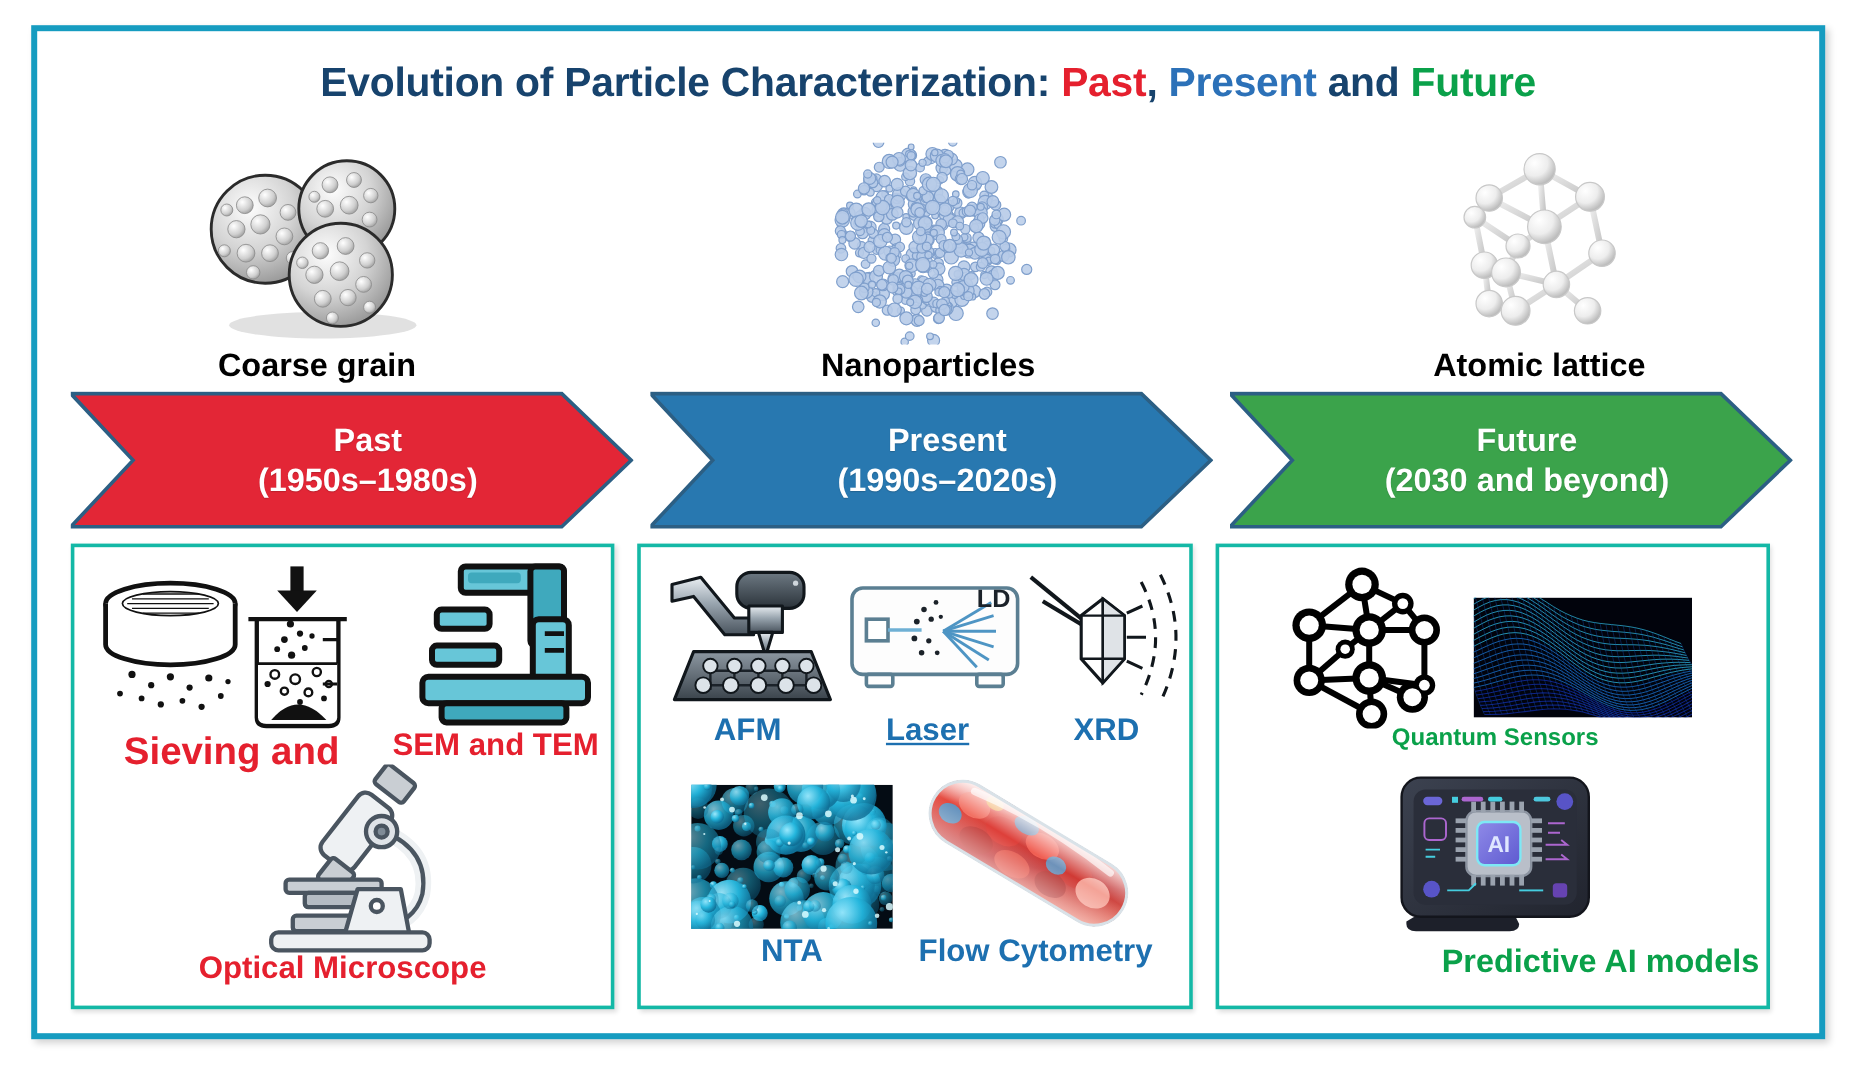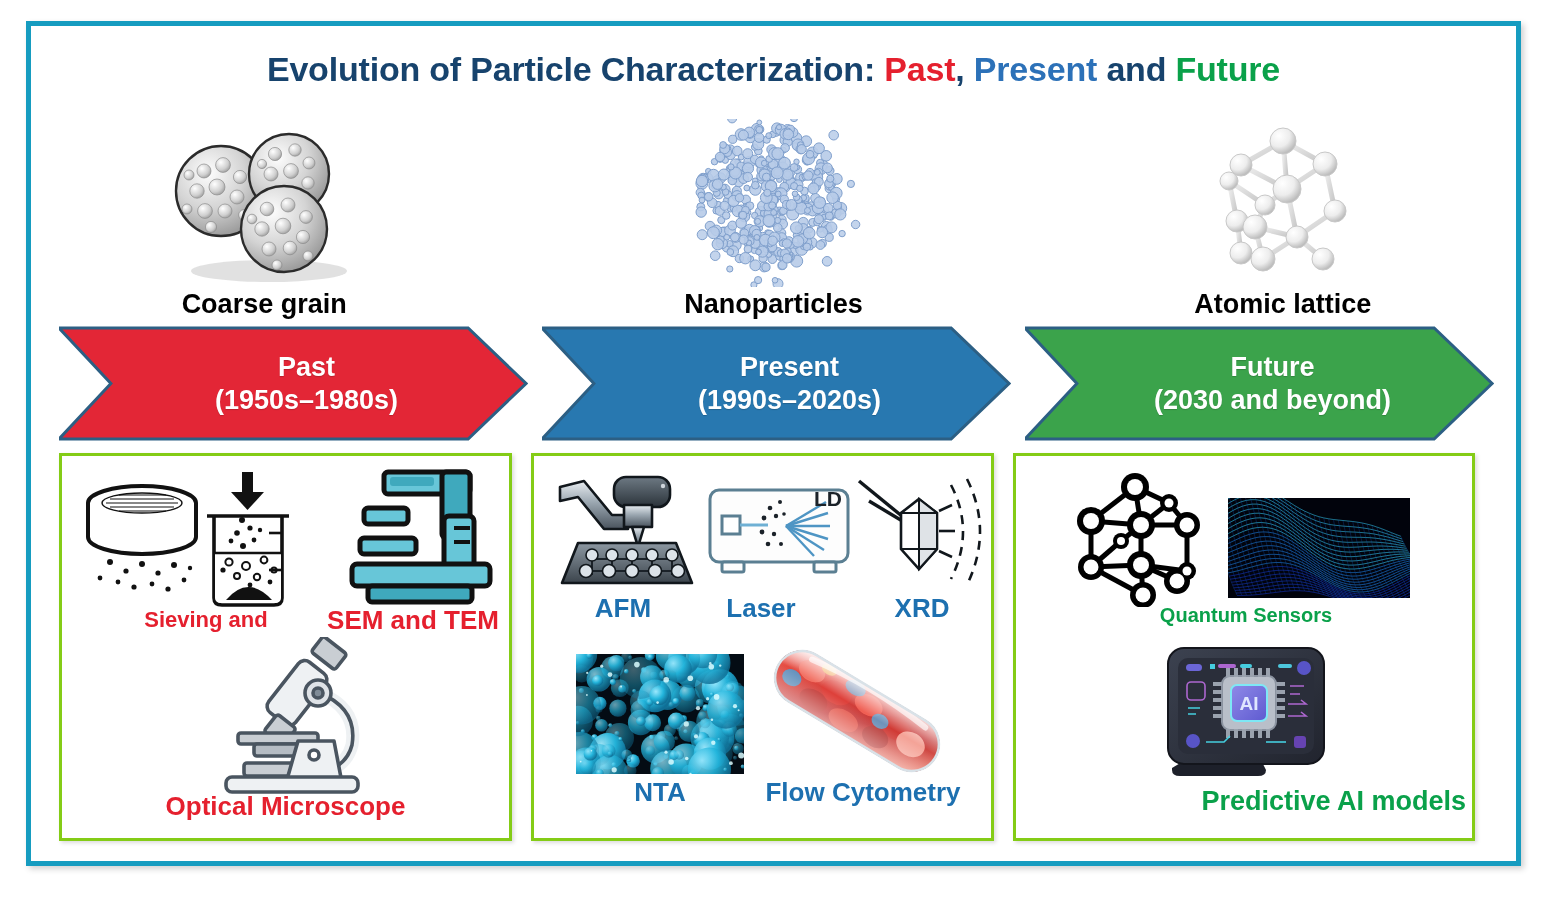--- a/index.html
+++ b/index.html
@@ -91,21 +91,21 @@
   
   .panels {
     position: absolute;
     left: 28px; top: 427px;
     width: 1435px; height: 388px;
     display: flex;
     gap: 19px;
   }
   .panel {
     position: relative;
-    border: 3px solid #84cc16;
+    border: 3px solid #14b8a6;
     background: #ffffff;
     box-sizing: border-box;
     box-shadow: 2px 2px 4px rgba(0,0,0,0.14);
   }
   .panel.past    { width: 453px; }
   .panel.present { width: 463px; }
   .panel.future  { width: 462px; }
 
   .lab { font-weight: bold; text-align: center; line-height: 1.13; }
   .lab.red   { color: #e5202e; }
@@ -828,21 +828,21 @@
             <rect x="22" y="118" width="104" height="16" rx="4" fill="#3fa9bd"></rect>
           </g>
           <g stroke="#111" stroke-width="4">
             <line x1="108" y1="60" x2="124" y2="60"></line>
             <line x1="108" y1="74" x2="124" y2="74"></line>
           </g>
           <rect x="44" y="9" width="44" height="9" rx="3" fill="#3fa9bd"></rect>
         </svg>
       </div>
 
-      <div class="abs lab red" style="left:19px; top:152px; width:250px; font-size:22px;">
+      <div class="abs lab red" style="left:6px; top:152px; width:250px; font-size:32px;">
         <div>Sieving and</div>
       </div>
 
       <div class="abs lab red" style="left:256px; top:150px; width:190px; font-size:26px;">SEM and TEM</div>
 
       <div class="abs center-art" style="left:138px; top:180px; width:190px; height:160px;">
         <svg width="186" height="158" viewBox="0 0 186 158">
           <g stroke="#4a5560" stroke-width="3.6" stroke-linejoin="round">
             <rect x="112" y="6" width="30" height="20" rx="3" fill="#c9ced3" transform="rotate(38 127 16)"></rect>
             <rect x="78" y="24" width="34" height="64" rx="8" fill="#eef1f3" transform="rotate(38 95 56)"></rect>
@@ -967,21 +967,21 @@
           </g>
           <g stroke="#11171c" stroke-width="2.6">
             <line x1="84" y1="58" x2="100" y2="58"></line>
             <line x1="84" y1="38" x2="97" y2="32"></line>
             <line x1="84" y1="78" x2="97" y2="84"></line>
           </g>
         </svg>
       </div>
 
       <div class="abs lab blue" style="left:14px; top:138px; width:150px; font-size:26px;">AFM</div>
-      <div class="abs lab blue" style="left:152px; top:138px; width:150px; font-size:26px;">Laser</div>
+      <div class="abs lab blue" style="left:164px; top:138px; width:150px; font-size:26px;text-decoration:underline;">Laser</div>
       <div class="abs lab blue" style="left:318px; top:138px; width:140px; font-size:26px;">XRD</div>
 
       <div class="abs" style="left:42px; top:198px; width:168px; height:120px;">
         <svg width="168" height="120" viewBox="0 0 168 120" id="ntasvg">
           <defs>
             <radialGradient id="bub" cx="33%" cy="30%" r="70%">
               <stop offset="0%" stop-color="#9febff"></stop>
               <stop offset="55%" stop-color="#23b6dd"></stop>
               <stop offset="100%" stop-color="#0f6f96"></stop>
             </radialGradient>

